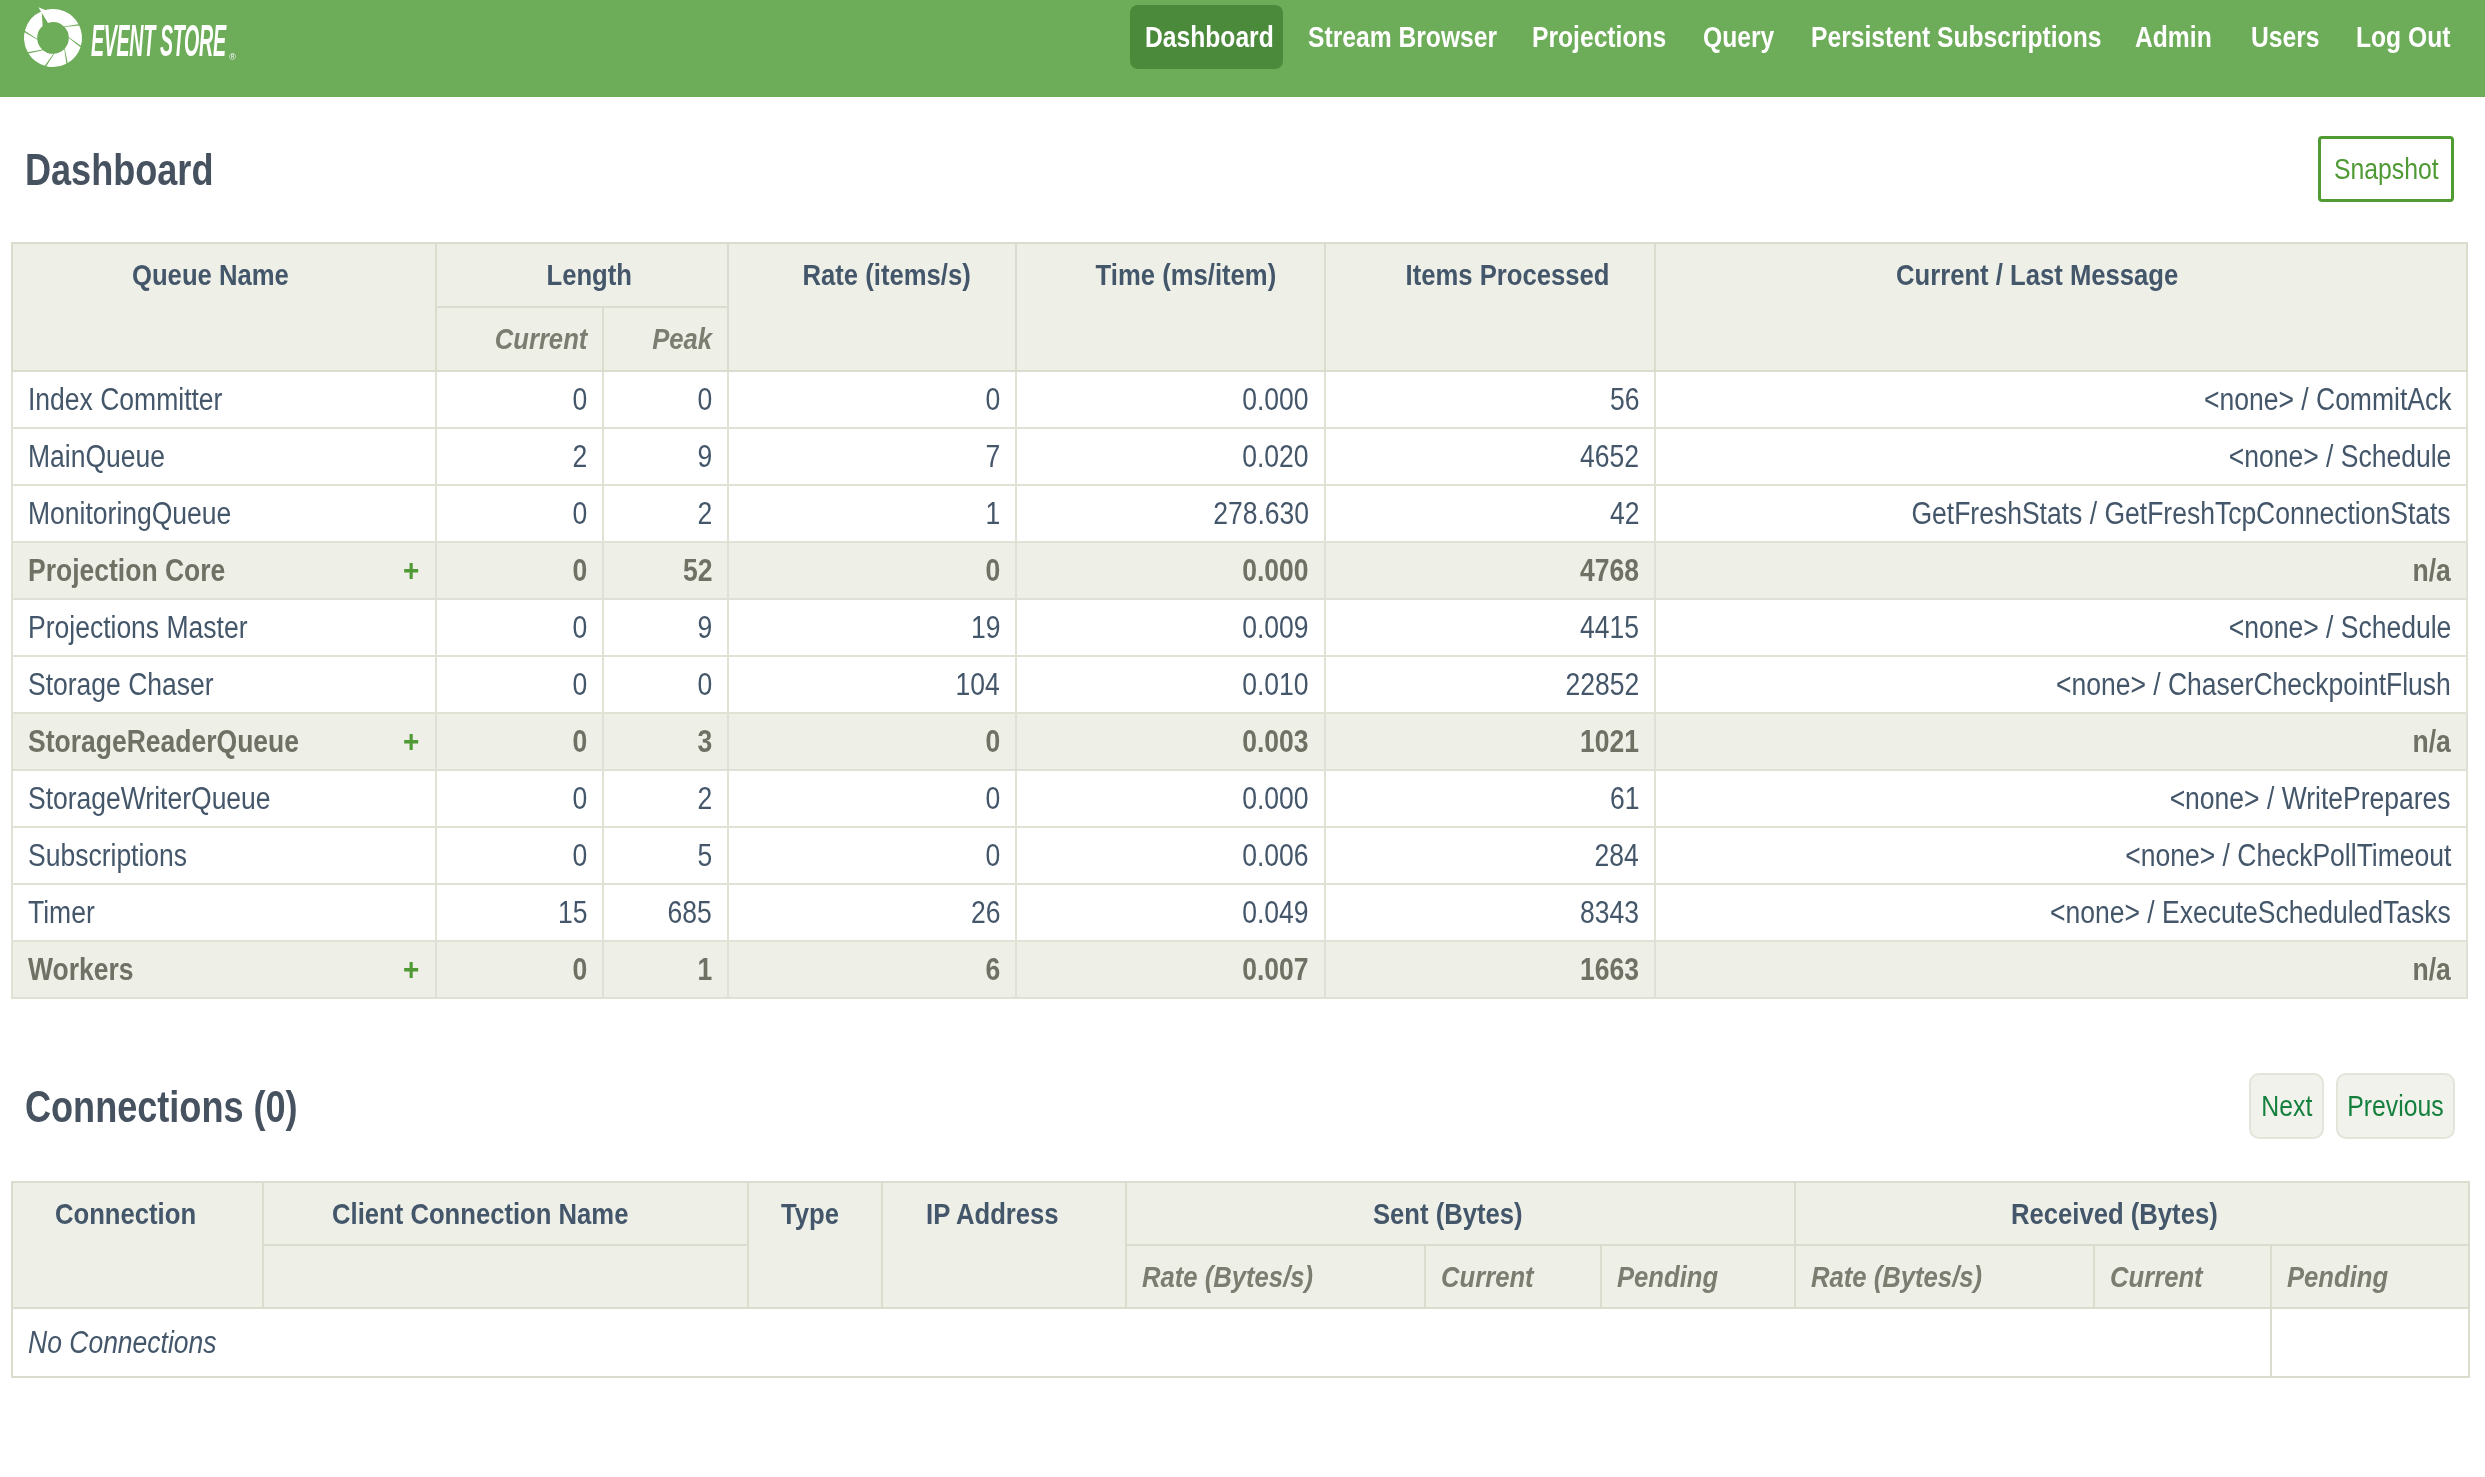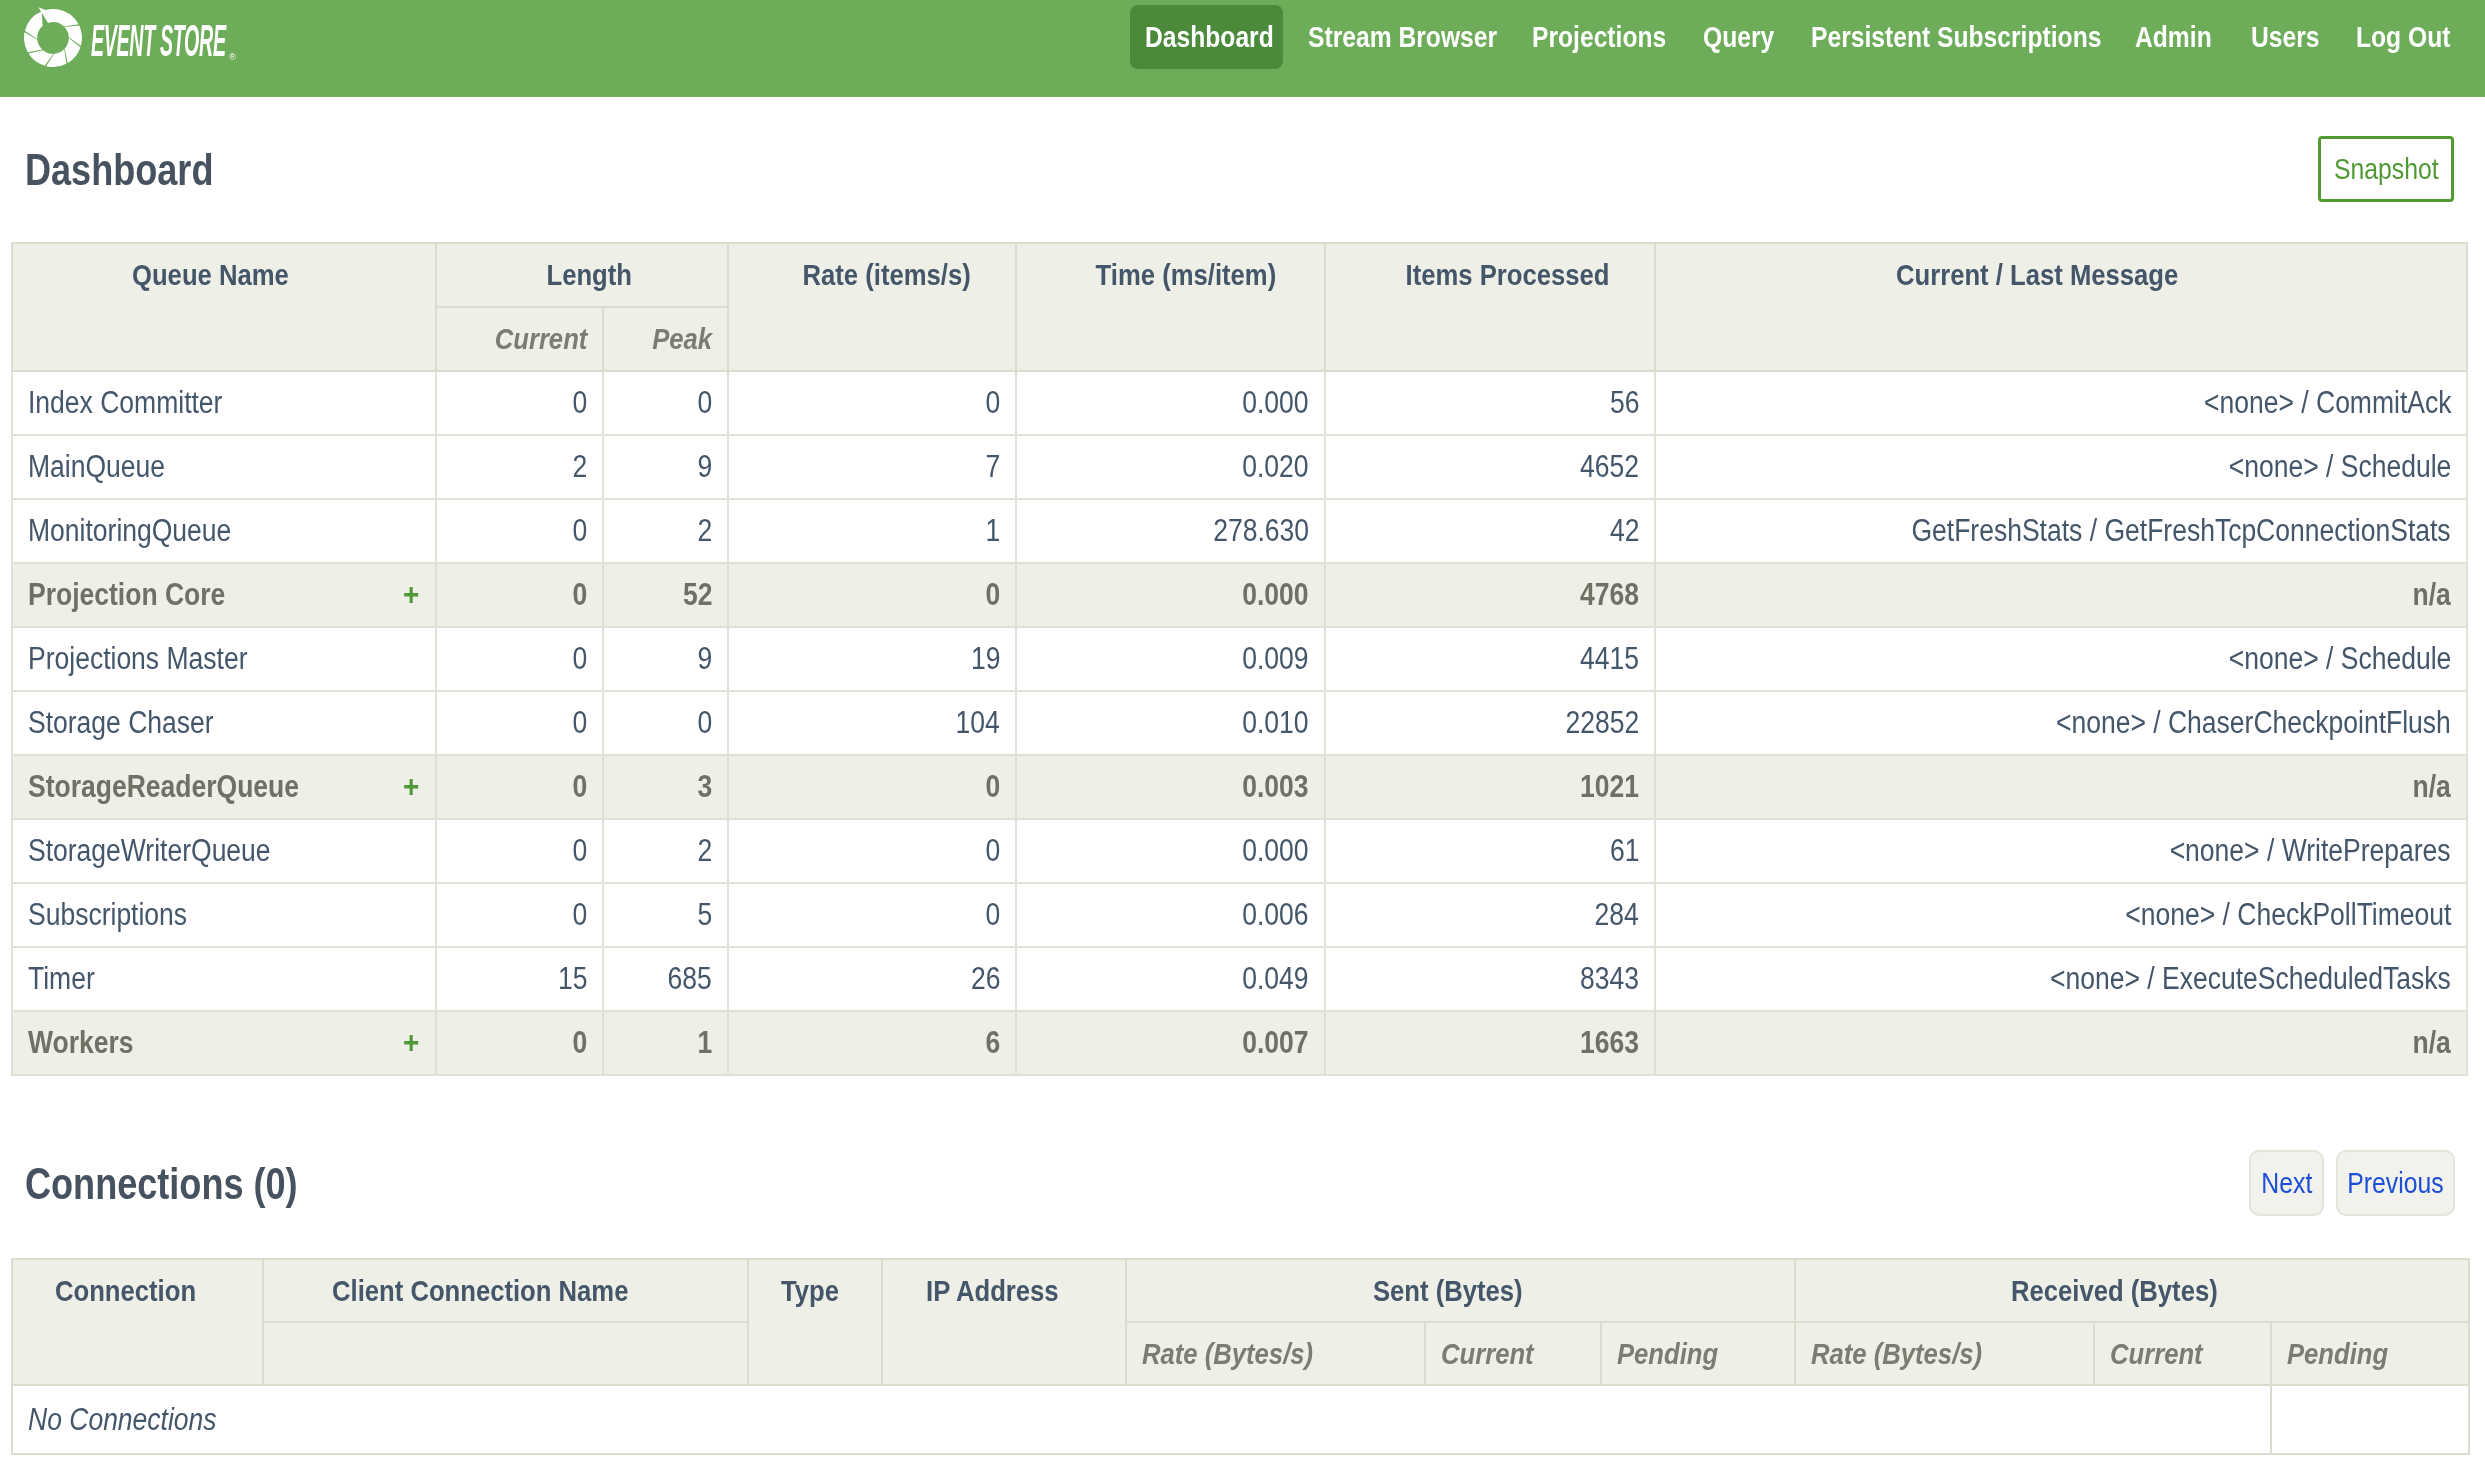--- a/index.html
+++ b/index.html
@@ -20,32 +20,32 @@
 .hrow1 { height:145px; padding-top:51px; }
 .snapshot { position:absolute; top:39px; right:13px; height:66px; width:136px; background:#fff; text-align:center;
   border:3px solid #509c33; border-radius:4px; color:#4f9a34; font-size:29px; font-family:"Liberation Sans", sans-serif; padding:0; }
 .snapshot span.t { transform-origin:50% 50%; }
 table { border-collapse:collapse; table-layout:fixed; width:2456px; font-size:31px; color:#44566a; }
 th, td { padding:0 15px; overflow:hidden; }
 th { background:#eef0e8; font-size:30px; }
 thead tr:first-child th { vertical-align:top; line-height:61px;text-align:center; }
 tr.sub2 th { vertical-align:middle; }
 .queues thead tr { height:64px; }
-.queues tbody tr { height:64px; }
+.queues tbody tr { height:57px; }
 th.l, td.l { text-align:left; }
 th.r, td.r { text-align:right; }
 th { border:2px solid #dadcce; }
 td { border:2px solid #e0e2d5; border-top:2px solid #dadcce; }
 table { border:2px solid #dadcce; }
 .sub { font-style:italic; color:#7a7d70; font-weight:bold; }
 tr.shaded td { background:#eef0e8; font-weight:bold; color:#6e7164; border-color:#dfe1d6;margin-left:20px; }
 .plus { float:right; color:#4f9a34; font-weight:bold; transform:scaleX(0.9); }
 .hrow2 { height:182px; padding-top:86px; }
 .pager { position:absolute; top:74px; right:12px; }
-.pager button { height:66px; font-size:29px; color:#1d4ed8; background:#f0f2eb; border:2px solid #e2e5da;
+.pager button { height:66px; font-size:29px; color:#15803d; background:#f0f2eb; border:2px solid #e2e5da;
   border-radius:10px; font-family:"Liberation Sans", sans-serif; padding:0; text-align:center; }
 .pager button span.t { transform-origin:50% 50%; }
 .pager .next { width:75px; margin-right:12px; }
 .pager .prev { width:119px; }
 .conns thead tr { height:63px; }
 .conns td.nc { height:69px; font-style:italic; border:none; border-left:2px solid #dadcce; border-right:2px solid #dadcce; border-bottom:2px solid #dadcce; }
 </style></head>
 <body>
 <header>
   <div class="logo">

